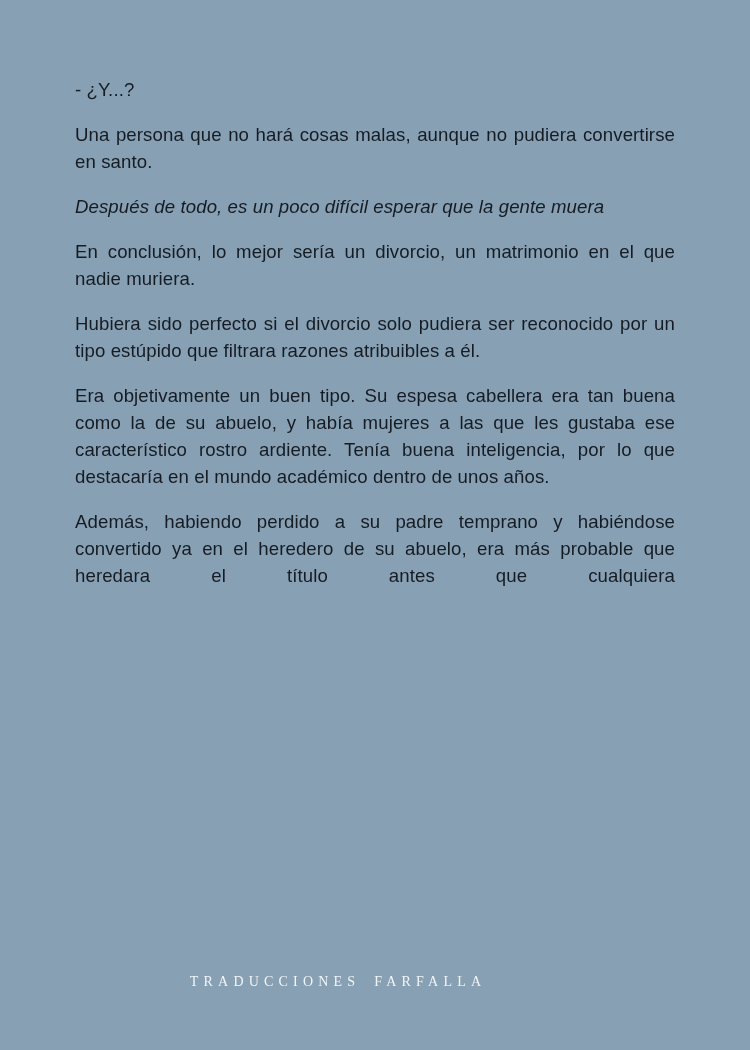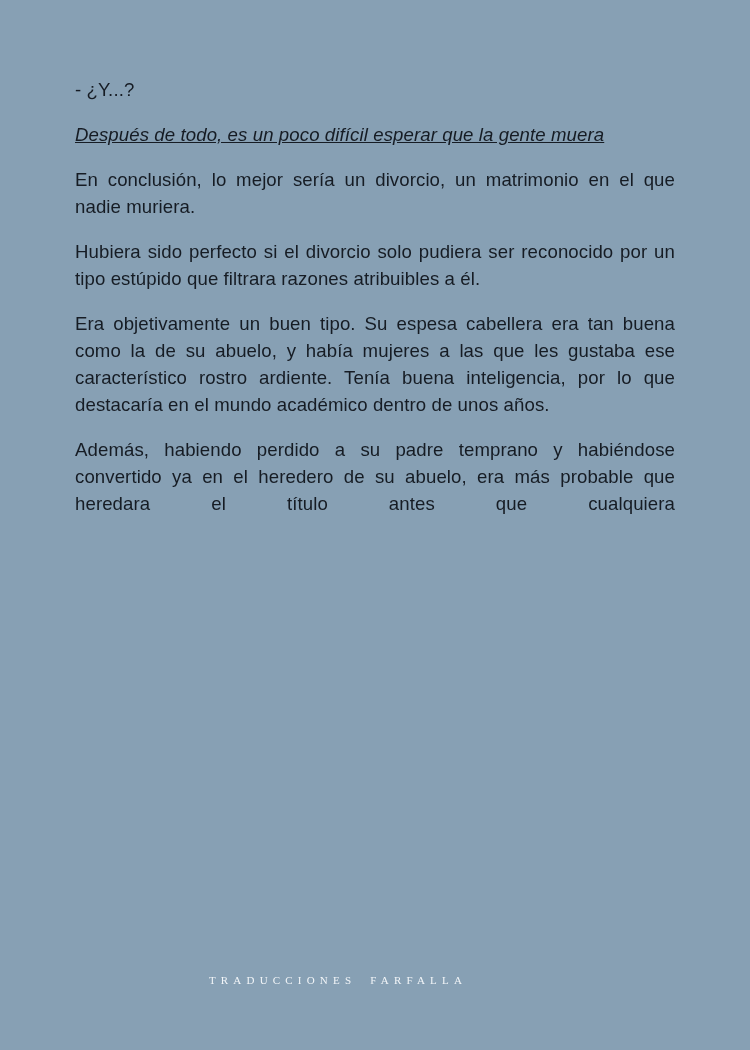--- a/index.html
+++ b/index.html
@@ -24,48 +24,48 @@
       line-height: 27px;
       letter-spacing: 0.1px;
     }
     .para {
       margin: 0 0 18px 0;
       text-align: justify;
       word-spacing: 0px;
     }
     .para.italic {
       font-style: italic;
-      text-decoration: underline;
     }
     .para.last {
       text-align: justify;
       text-align-last: justify;
       margin-bottom: 12px;
     }
     .footer {
       position: absolute;
       left: 0;
       top: 974px;
       width: 676px;
       text-align: center;
       font-family: "Liberation Serif", serif;
-      font-size: 11px;
+      font-size: 14px;
       letter-spacing: 5.2px;
       color: #f2f5f8;
     }
     .footer span.gap {
       display: inline-block;
       width: 14px;
     }
   </style>
 </head>
 <body>
 
 <div class="page">
   <p class="para">- ¿Y...?</p>
+  <p class="para">Una persona que no hará cosas malas, aunque no pudiera convertirse en santo.</p>
   <p class="para italic">Después de todo, es un poco difícil esperar que la gente muera</p>
   <p class="para">En conclusión, lo mejor sería un divorcio, un matrimonio en el que nadie muriera.</p>
   <p class="para">Hubiera sido perfecto si el divorcio solo pudiera ser reconocido por un tipo estúpido que filtrara razones atribuibles a él.</p>
   <p class="para">Era objetivamente un buen tipo. Su espesa cabellera era tan buena como la de su abuelo, y había mujeres a las que les gustaba ese característico rostro ardiente. Tenía buena inteligencia, por lo que destacaría en el mundo académico dentro de unos años.</p>
   <p class="para last">Además, habiendo perdido a su padre temprano y habiéndose convertido ya en el heredero de su abuelo, era más probable que heredara el título antes que cualquiera</p>
 </div>
 
 <div class="footer">
   <span>TRADUCCIONES</span><span class="gap"></span><span>FARFALLA</span>
 </div>

